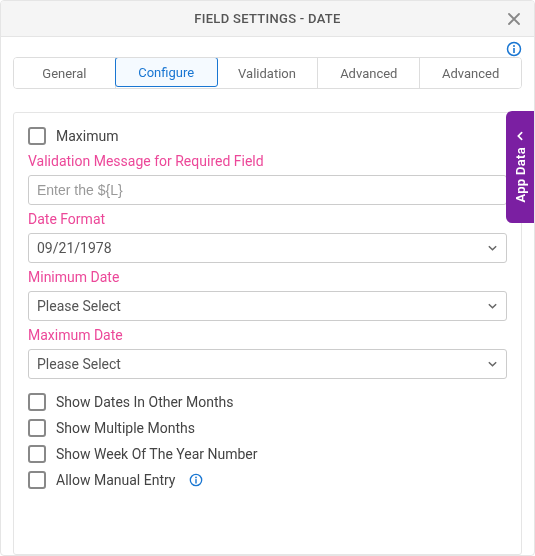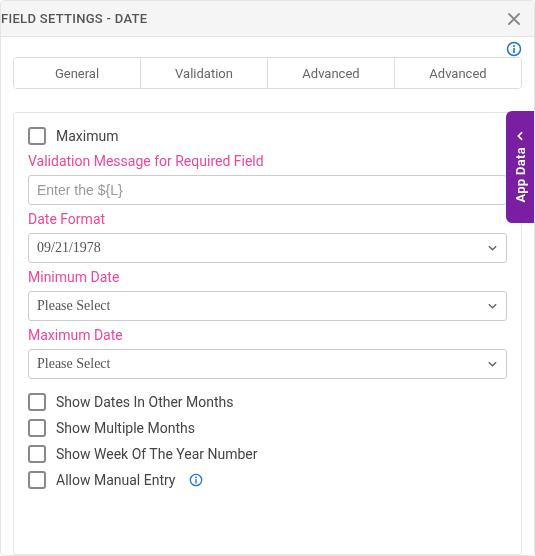--- a/index.html
+++ b/index.html
@@ -19,20 +19,21 @@
     border-radius: 4px;
     position: relative;
     overflow: hidden;
   }
   .header {
     height: 36px;
     background: #f5f5f5;
     border-bottom: 1px solid #e5e5e5;
     display: flex;
     align-items: center;
+    justify-content: center;
     position: relative;
   }
   .header-title {
     font-size: 13px;
     font-weight: 500;
     color: #555;
     letter-spacing: 0.3px;
   }
   .close-btn {
     position: absolute;
@@ -142,21 +143,20 @@
     border: 1px solid #ccc;
     border-radius: 3px;
     padding: 0 28px 0 8px;
     font-size: 14px;
     color: #555;
     background: #fff;
     cursor: pointer;
     position: relative;
     display: flex;
     align-items: center;
-    font-family: Liberation Serif, serif;
   }
   .select-chevron {
     position: absolute;
     right: 8px;
     top: 50%;
     transform: translateY(-50%);
     color: #666;
   }
   .checkbox-group {
     margin-top: 14px;
@@ -215,20 +215,21 @@
     <svg class="info-icon-top" viewBox="0 0 16 16">
         <circle cx="8" cy="8" r="6.5" stroke="#1976d2" stroke-width="1.5" fill="none"></circle>
         <circle cx="8" cy="5" r="1" fill="#1976d2"></circle>
         <rect x="7.2" y="7" width="1.6" height="5" fill="#1976d2"></rect>
       </svg>
   </div>
 
   <div class="tabs-container">
     <div class="tabs">
       <div class="tab">General</div>
+      <div class="tab active">Configure</div>
       <div class="tab">Validation</div>
       <div class="tab">Advanced</div>
       <div class="tab">Advanced</div>
     </div>
   </div>
 
   <div class="content-box">
 
     <div class="checkbox-row">
       <div class="checkbox"></div>

